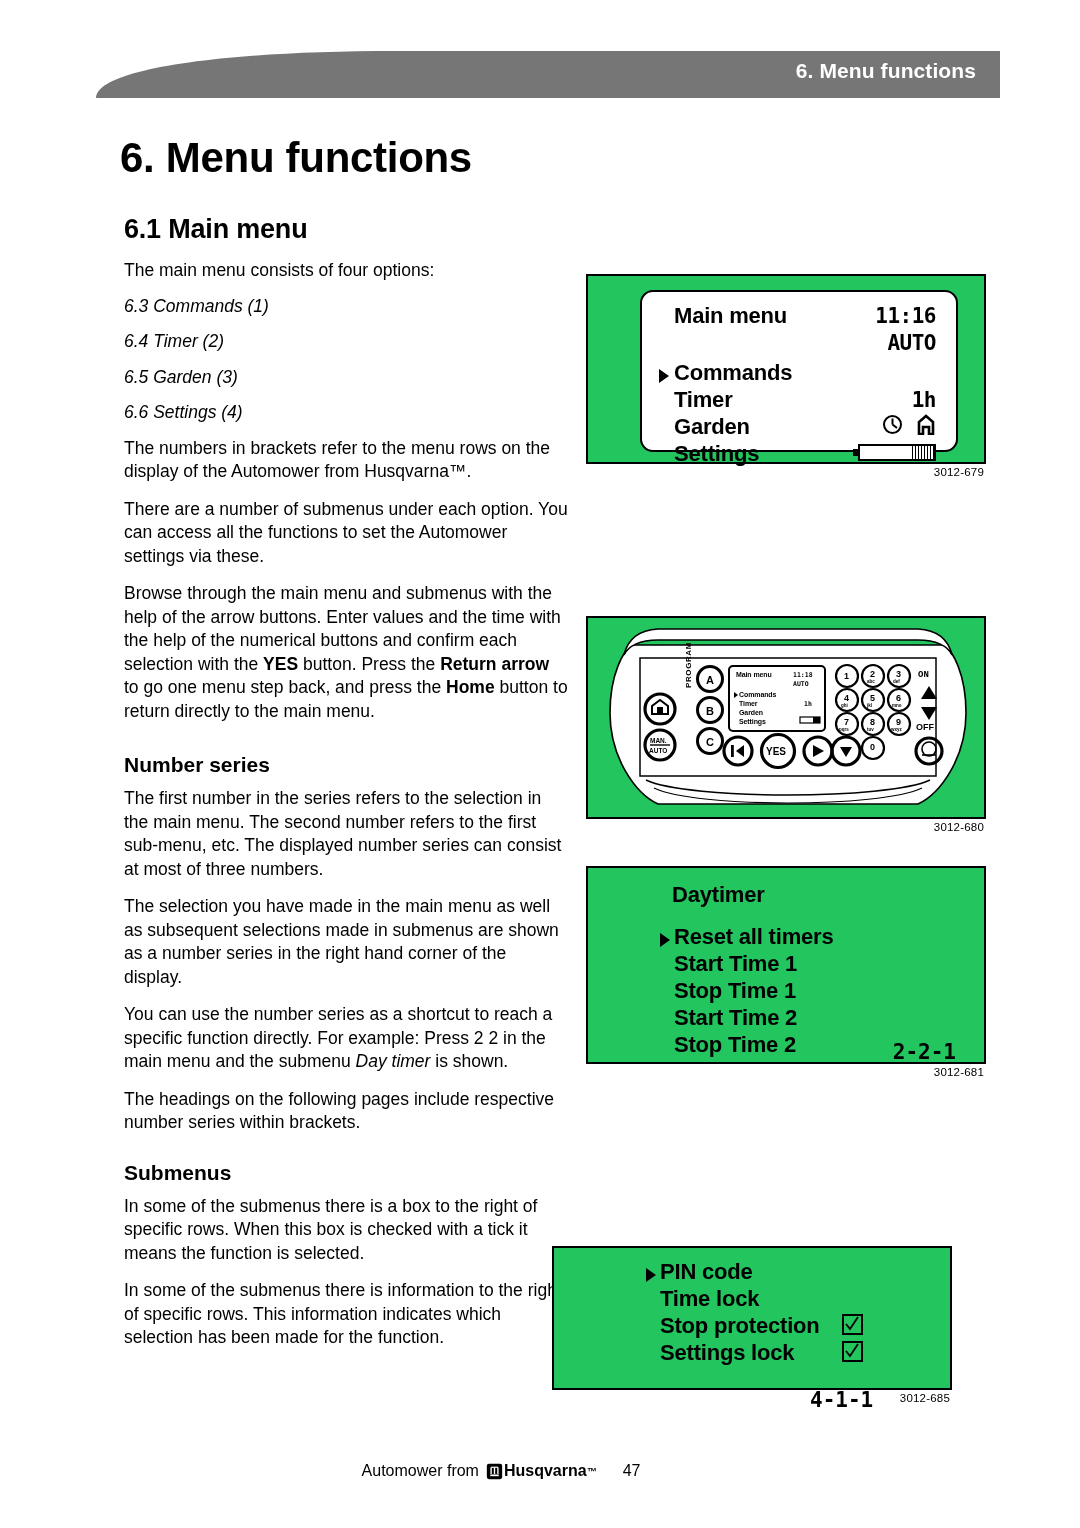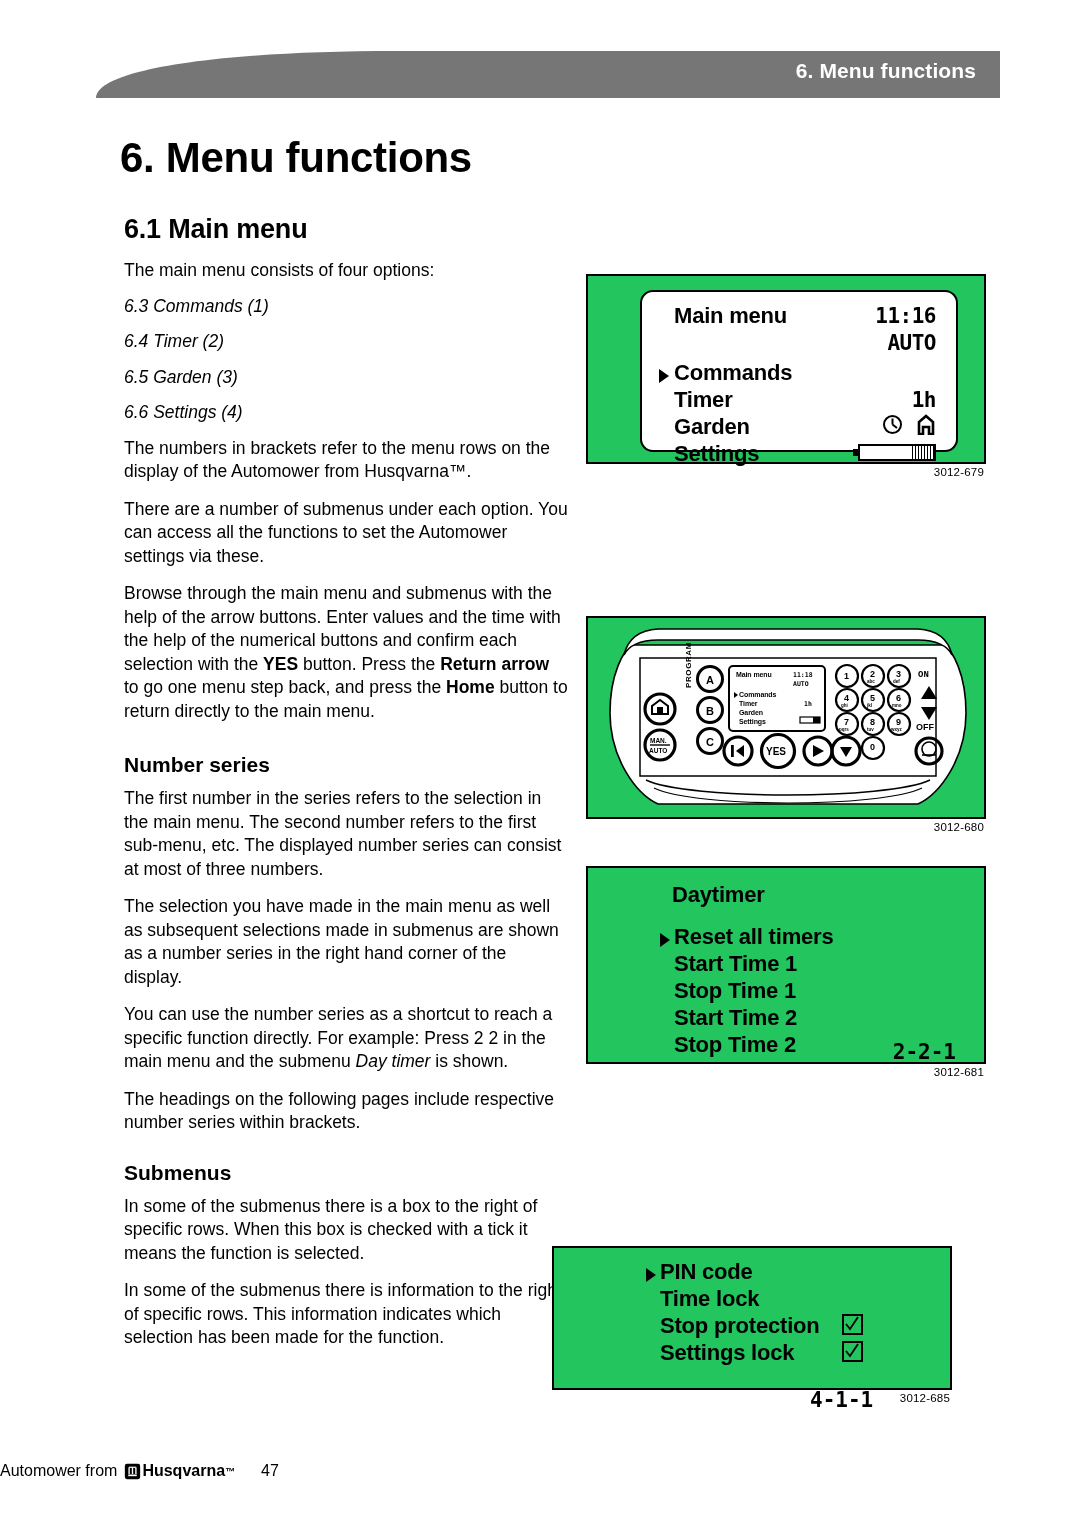--- a/index.html
+++ b/index.html
@@ -190,21 +190,21 @@
     font-size: 6.5px;
     font-weight: bold;
     white-space: nowrap;
   }
 
   
   .footer {
     position: absolute;
     left: 0; right: 0;
     top: 1462px;
-    text-align: left;
+    text-align: center;
     padding-right: 78px;
     font-size: 16px;
   }
   .footer .fwrap {
     display: inline-flex;
     align-items: center;
     gap: 0px;
   }
   .footer .lbl { margin-right: 7px; }
   .footer .brand { font-weight: bold; }

